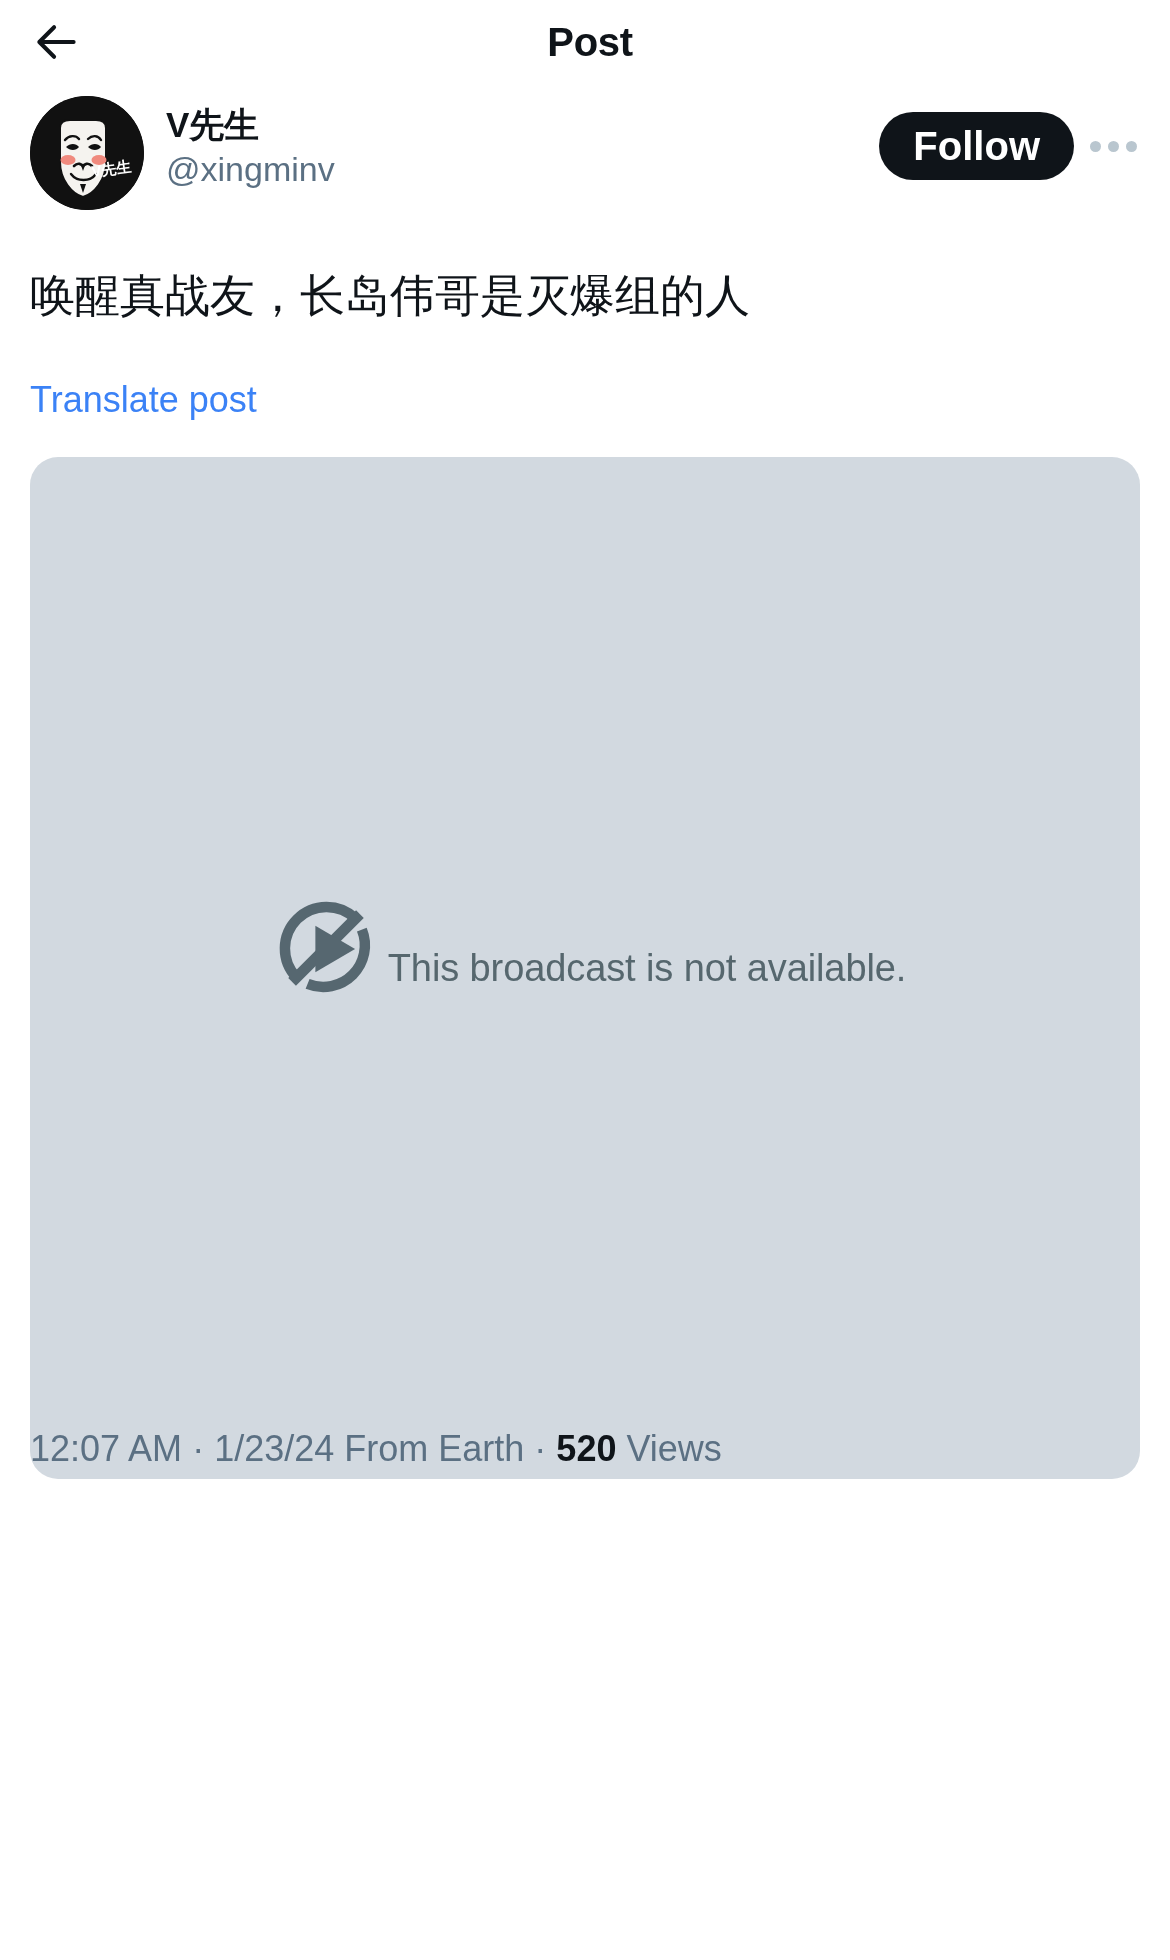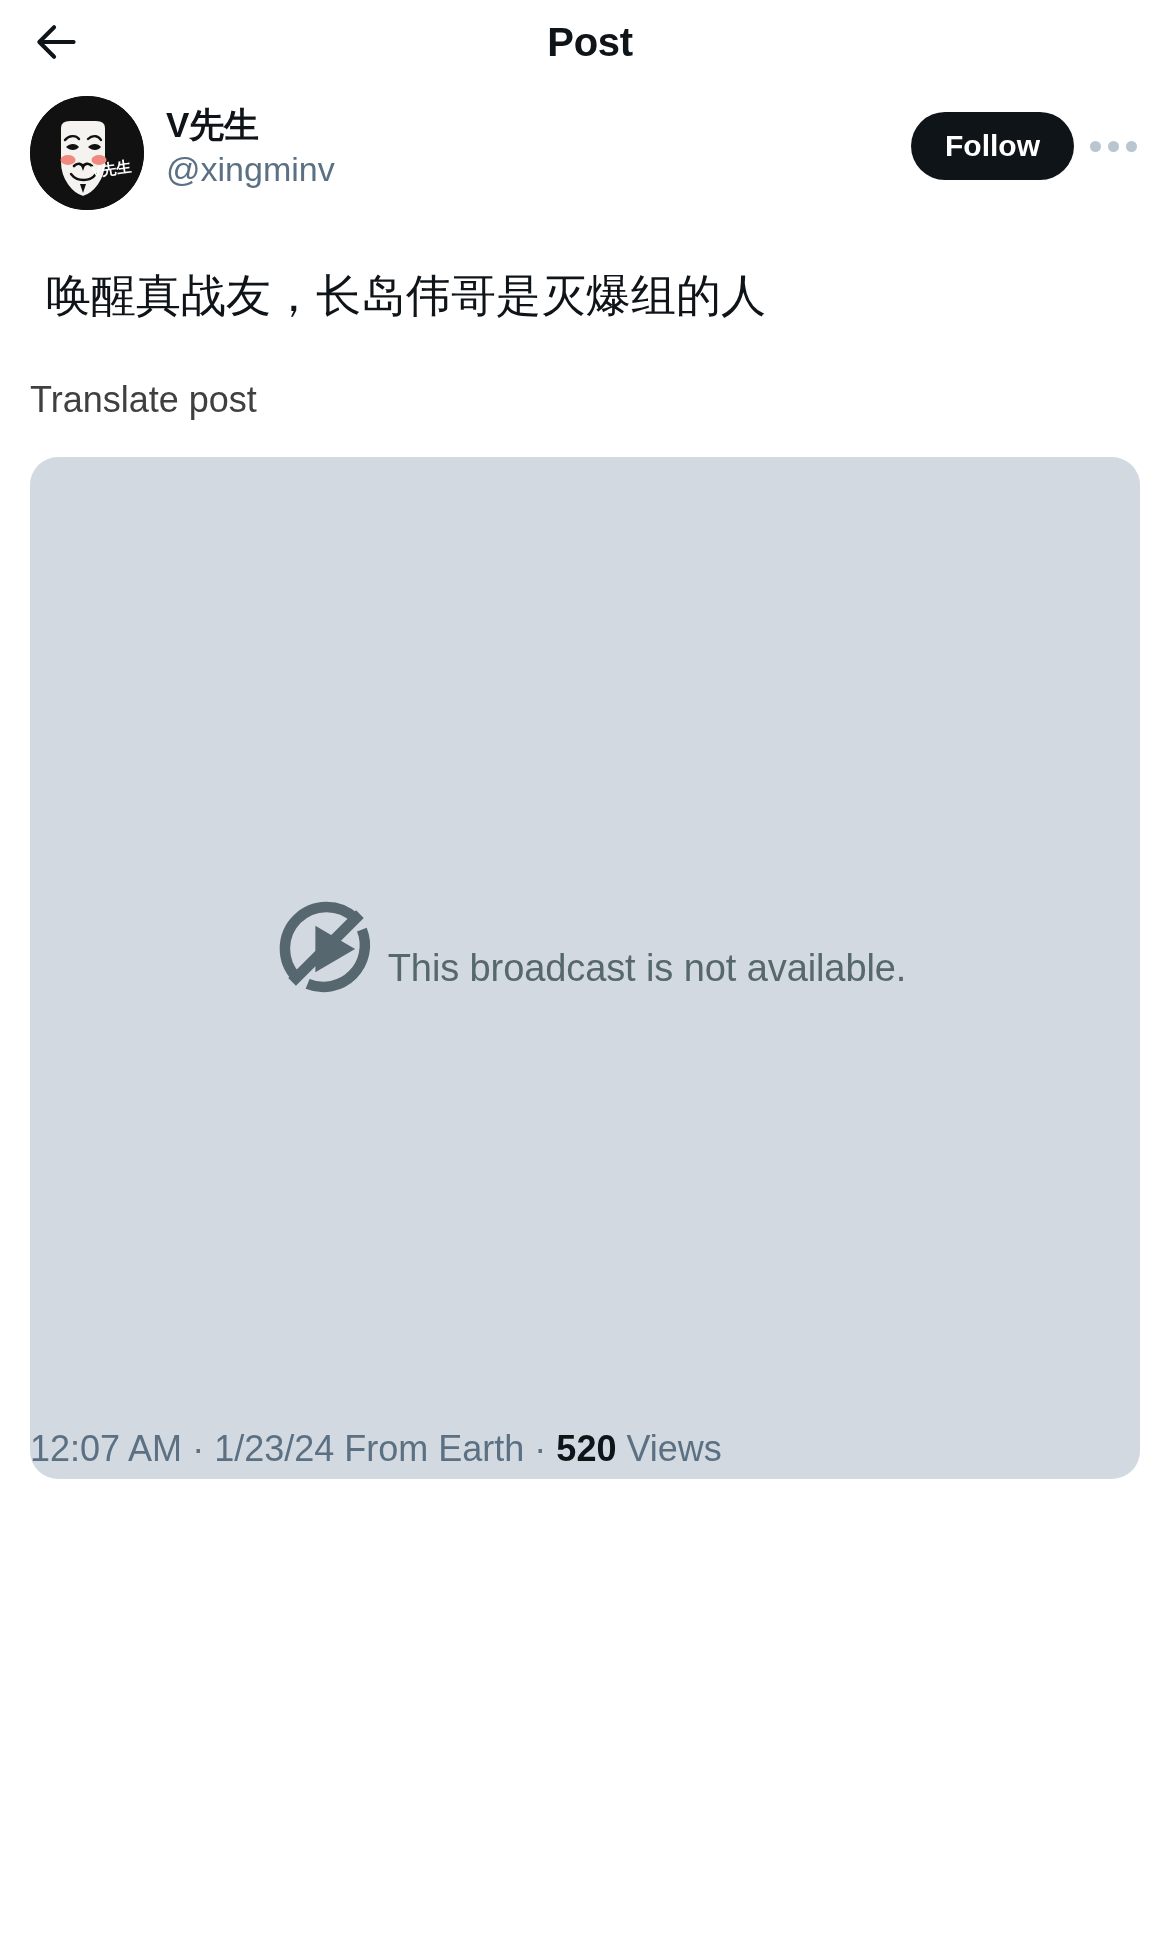--- a/index.html
+++ b/index.html
@@ -107,21 +107,21 @@
     align-items: center;
     gap: 10px;
     padding-top: 16px;
   }
   .follow-btn {
     background: #0f1419;
     color: #ffffff;
     border: none;
     border-radius: 999px;
     font-family: inherit;
-    font-size: 30px;
+    font-size: 40px;
     font-weight: 700;
     padding: 0 34px;
     height: 68px;
     line-height: 68px;
     cursor: pointer;
     white-space: nowrap;
   }
   .more-btn {
     width: 58px;
     height: 58px;
@@ -136,33 +136,33 @@
   .more-btn span {
     display: block;
     width: 11px;
     height: 11px;
     border-radius: 50%;
     background: #b9c6cf;
   }
 
   
   .post-text {
-    padding: 42px 30px 0 46px;
+    padding: 42px 30px 0 30px;
     font-size: 45px;
     line-height: 1.34;
     color: #0f1419;
     font-weight: 400;
     letter-spacing: 0px;
   }
 
   .translate-link {
     display: inline-block;
     margin: 52px 0 0 30px;
     font-size: 36px;
-    color: #404040;
+    color: #3b82f6;
     font-weight: 400;
     cursor: pointer;
     line-height: 1.2;
   }
 
   
   .media-card {
     margin: 36px 30px 0 30px;
     height: 1022px;
     background: #d2d9e0;

